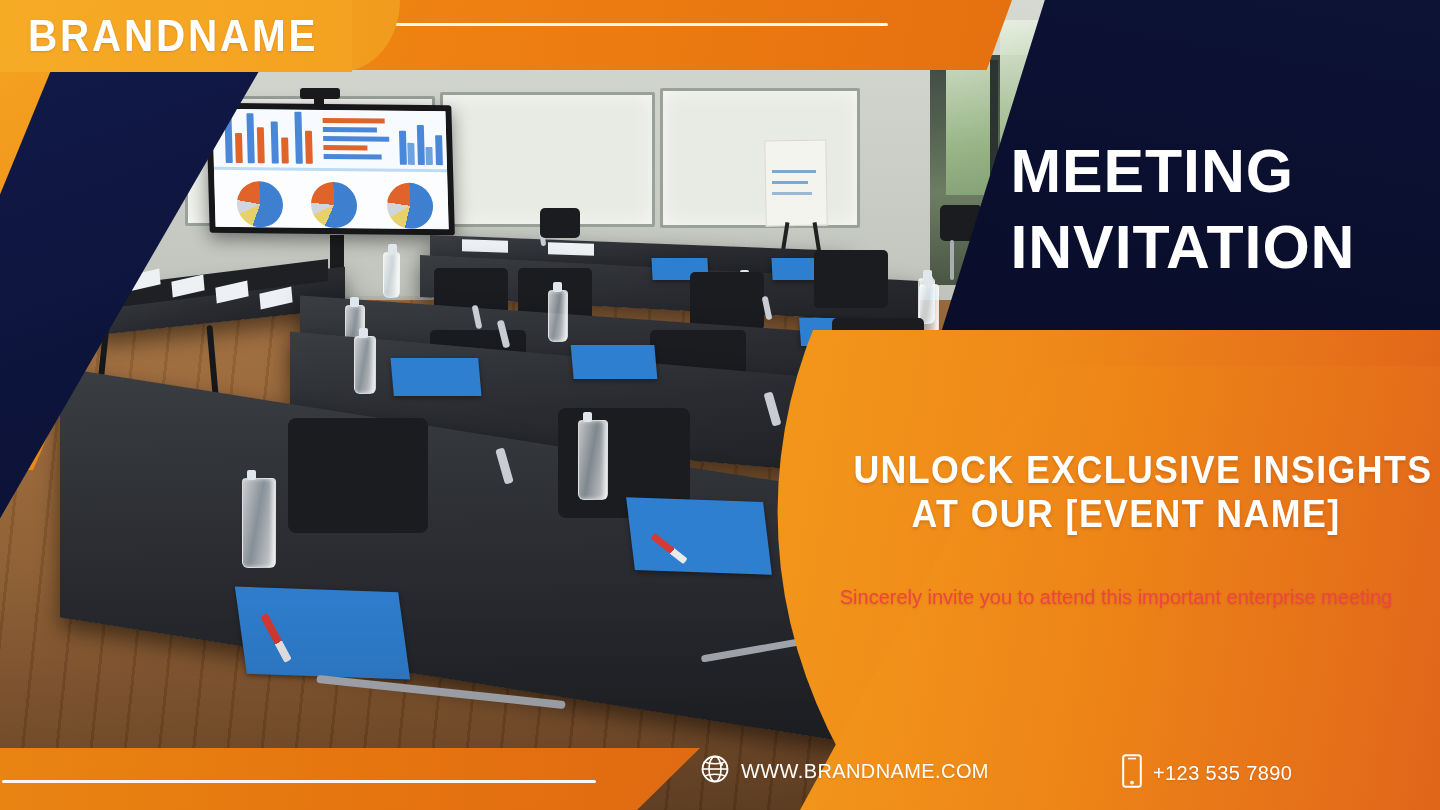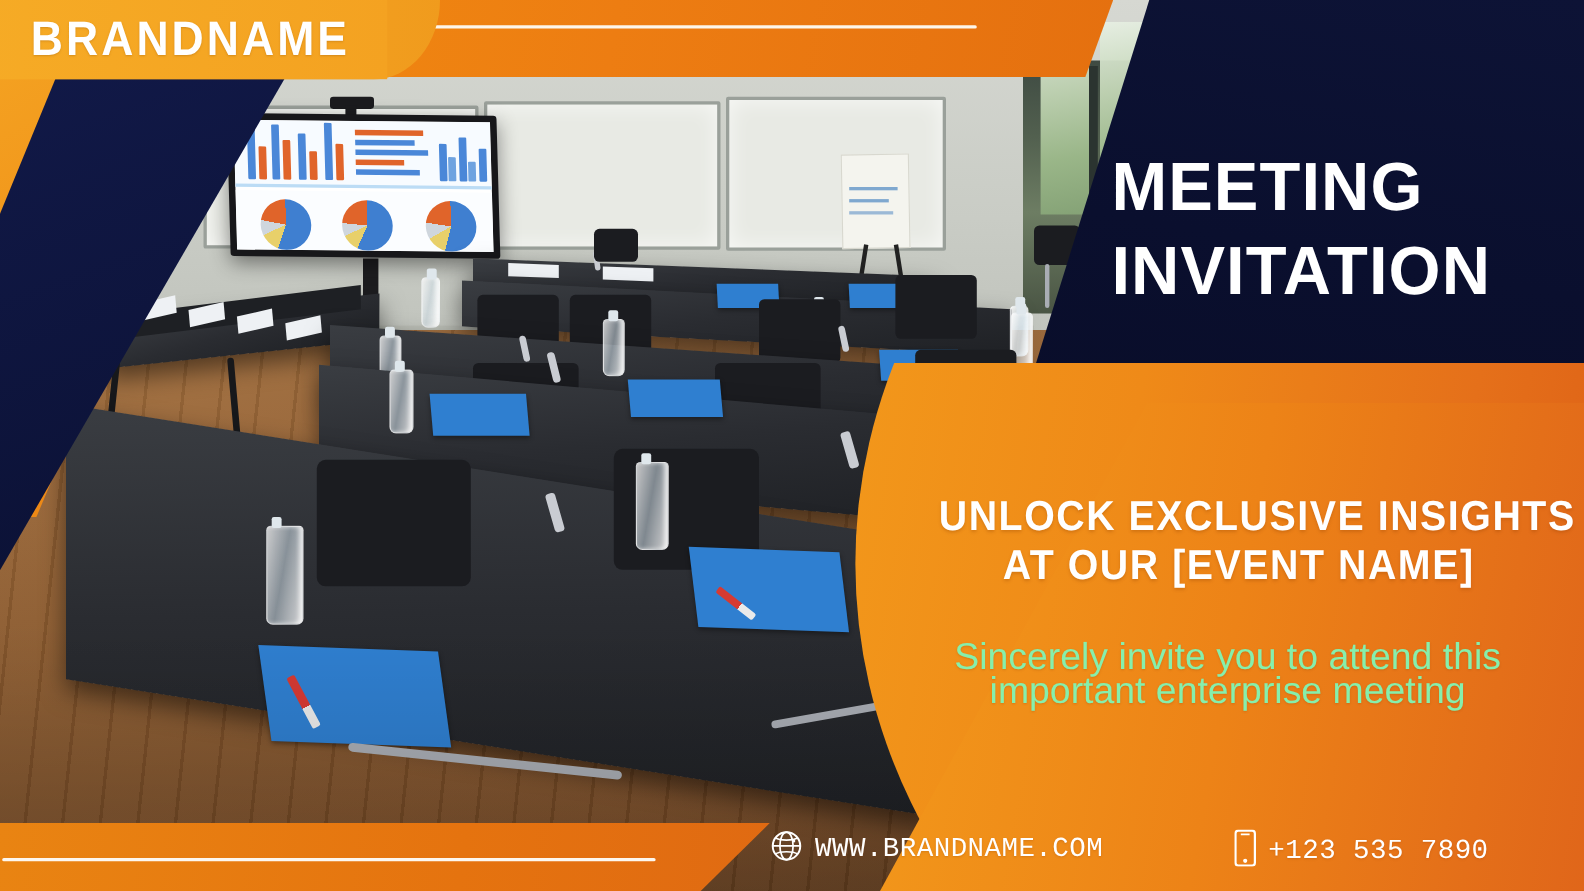--- a/index.html
+++ b/index.html
@@ -170,43 +170,43 @@
     position:absolute; right:24px; top:448px; width:580px;
     color:#ffffff; text-align:center;
   }
   .headline .hl {
     font-size:38px; line-height:44px; font-weight:bold; letter-spacing:1.5px;
     transform:scaleX(.94); transform-origin:center; white-space:nowrap;
     text-shadow:0 2px 3px rgba(140,60,0,.28);
   }
   .subtext {
     position:absolute; right:24px; top:582px; width:600px;
-    color:#86efac; text-align:center;
-    font-size:34px; line-height:31px; font-weight:400;
+    color:#ef4444; text-align:center;
+    font-size:20px; line-height:31px; font-weight:400;
     text-shadow:0 1px 2px rgba(140,60,0,.25);
   }
 
   
   .bottom-bar {
     position:absolute; left:0; bottom:0; width:700px; height:62px;
     background:linear-gradient(95deg,#e98412 0%,#e5730f 60%,#e06a12 100%);
     clip-path: polygon(0% 0%, 100% 0%, 91% 100%, 0% 100%);
   }
   .bottom-bar-line {
     position:absolute; left:2px; bottom:27px; width:594px; height:3px;
     background:#fdf7ef; border-radius:2px;
   }
 
   
   .contacts { position:absolute; left:690px; bottom:14px; right:0; height:48px; }
   .c-item { position:absolute; display:flex; align-items:center; gap:11px; color:#fff; }
   .c-web { left:10px; top:6px; }
   .c-tel { left:432px; top:6px; }
-  .c-text { font-size:25px; letter-spacing:.4px; white-space:nowrap;
-            text-shadow:0 1px 2px rgba(140,60,0,.25);font-family:Liberation Mono, monospace; }
+  .c-text { font-size:20px; letter-spacing:.4px; white-space:nowrap;
+            text-shadow:0 1px 2px rgba(140,60,0,.25); }
   .ico { display:block; }
 </style>
 </head>
 <body>
 
 <div id="poster">
 
   <div class="photo">
     <div class="ph wall"></div>
     <div class="ph wb wb1"></div>

